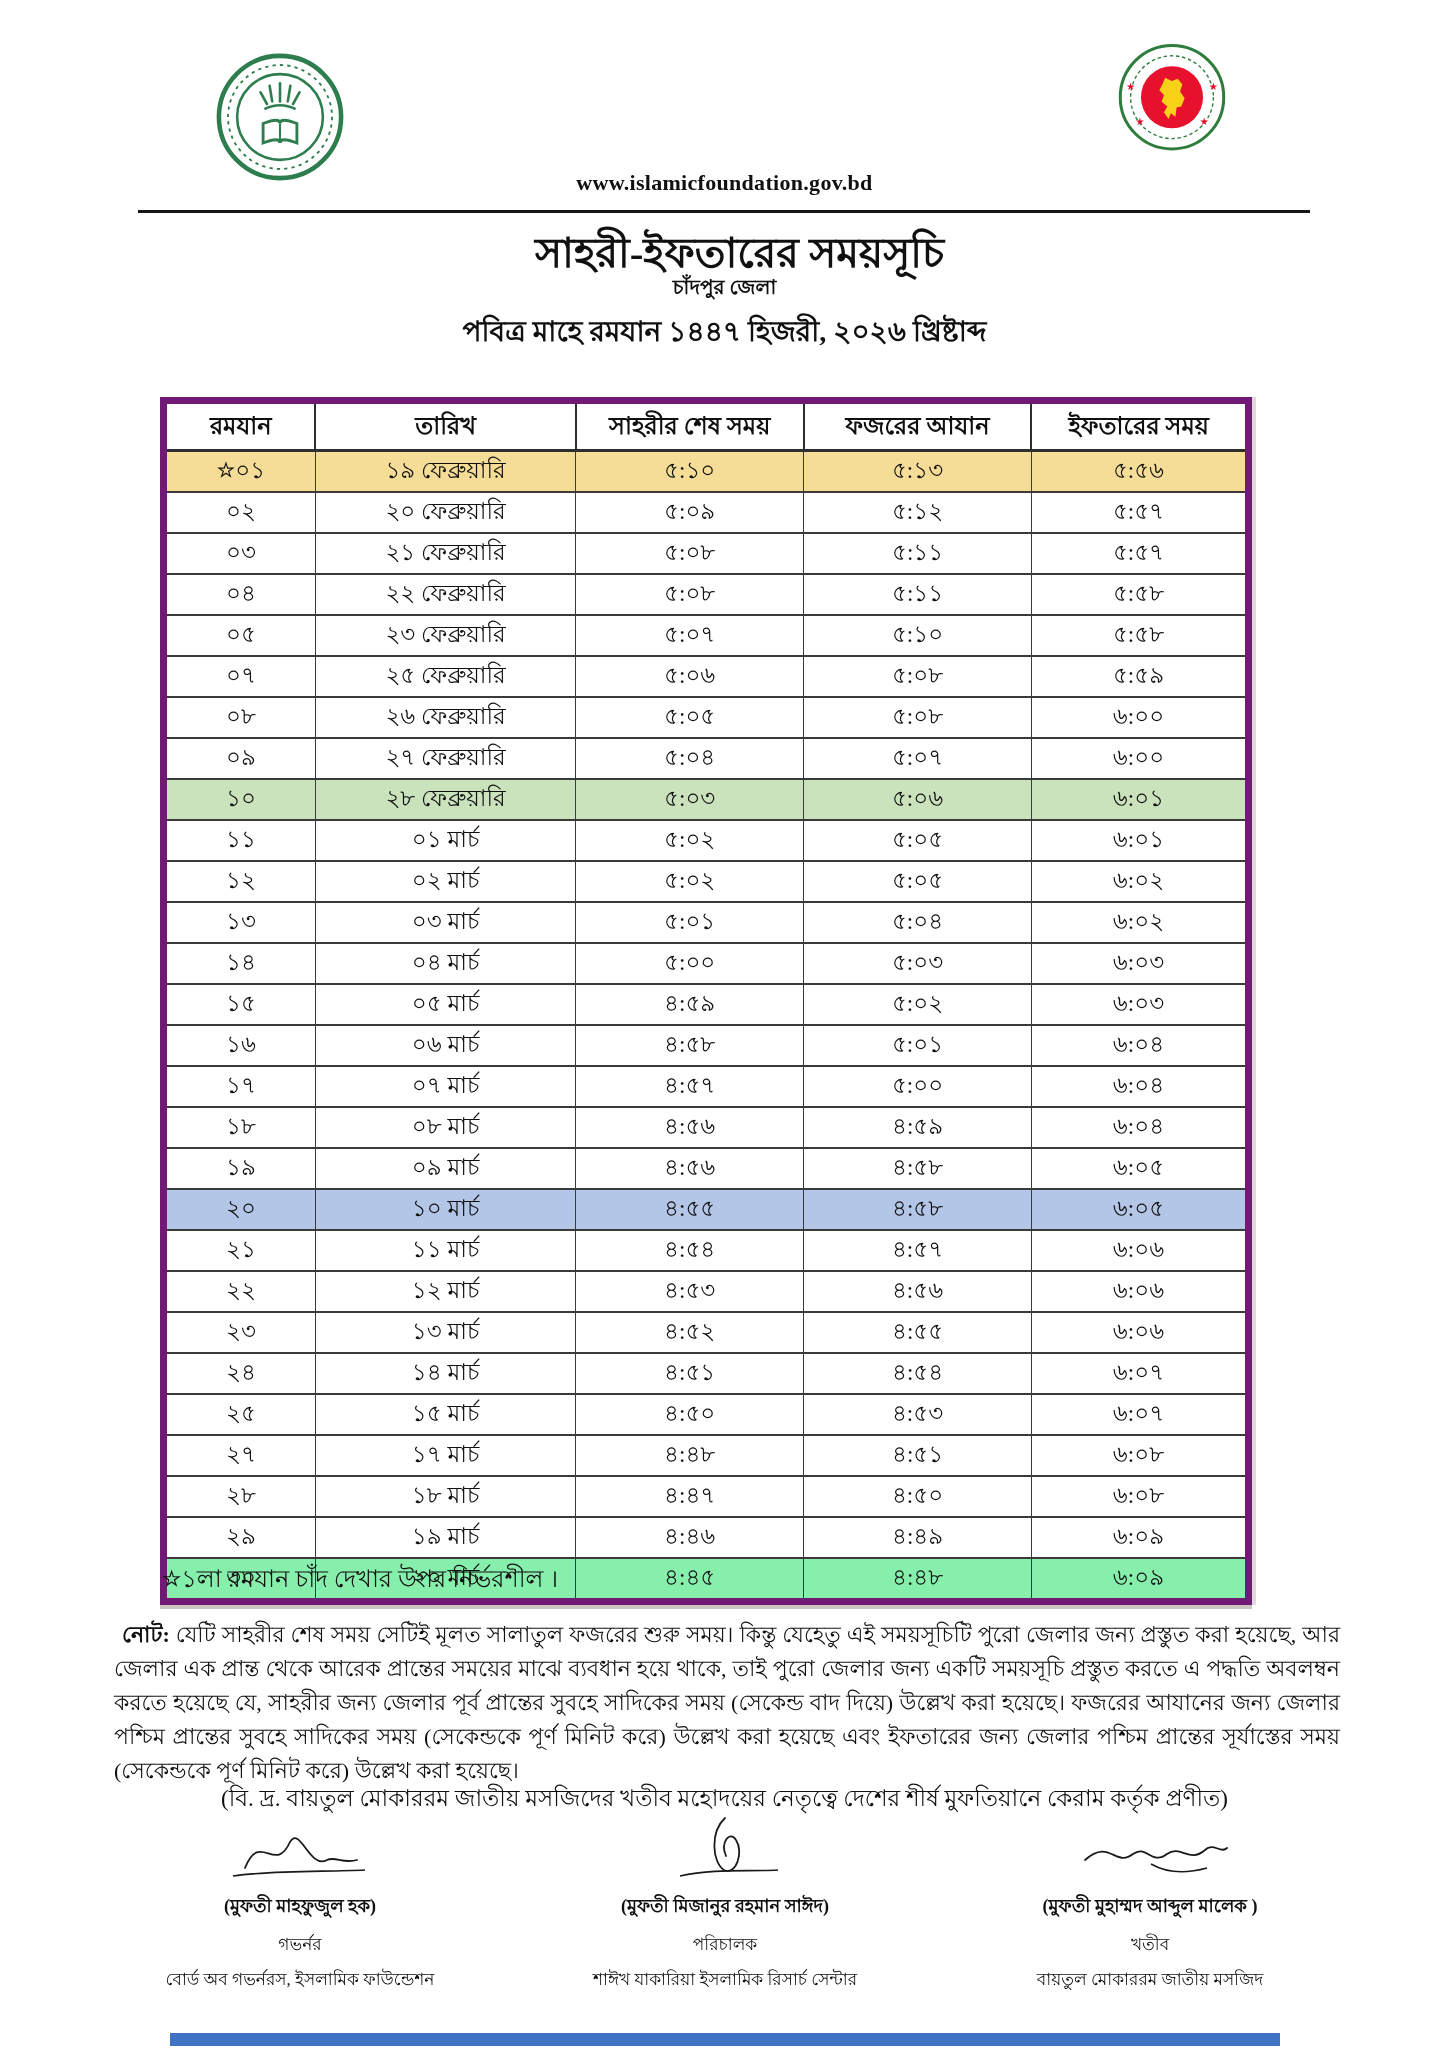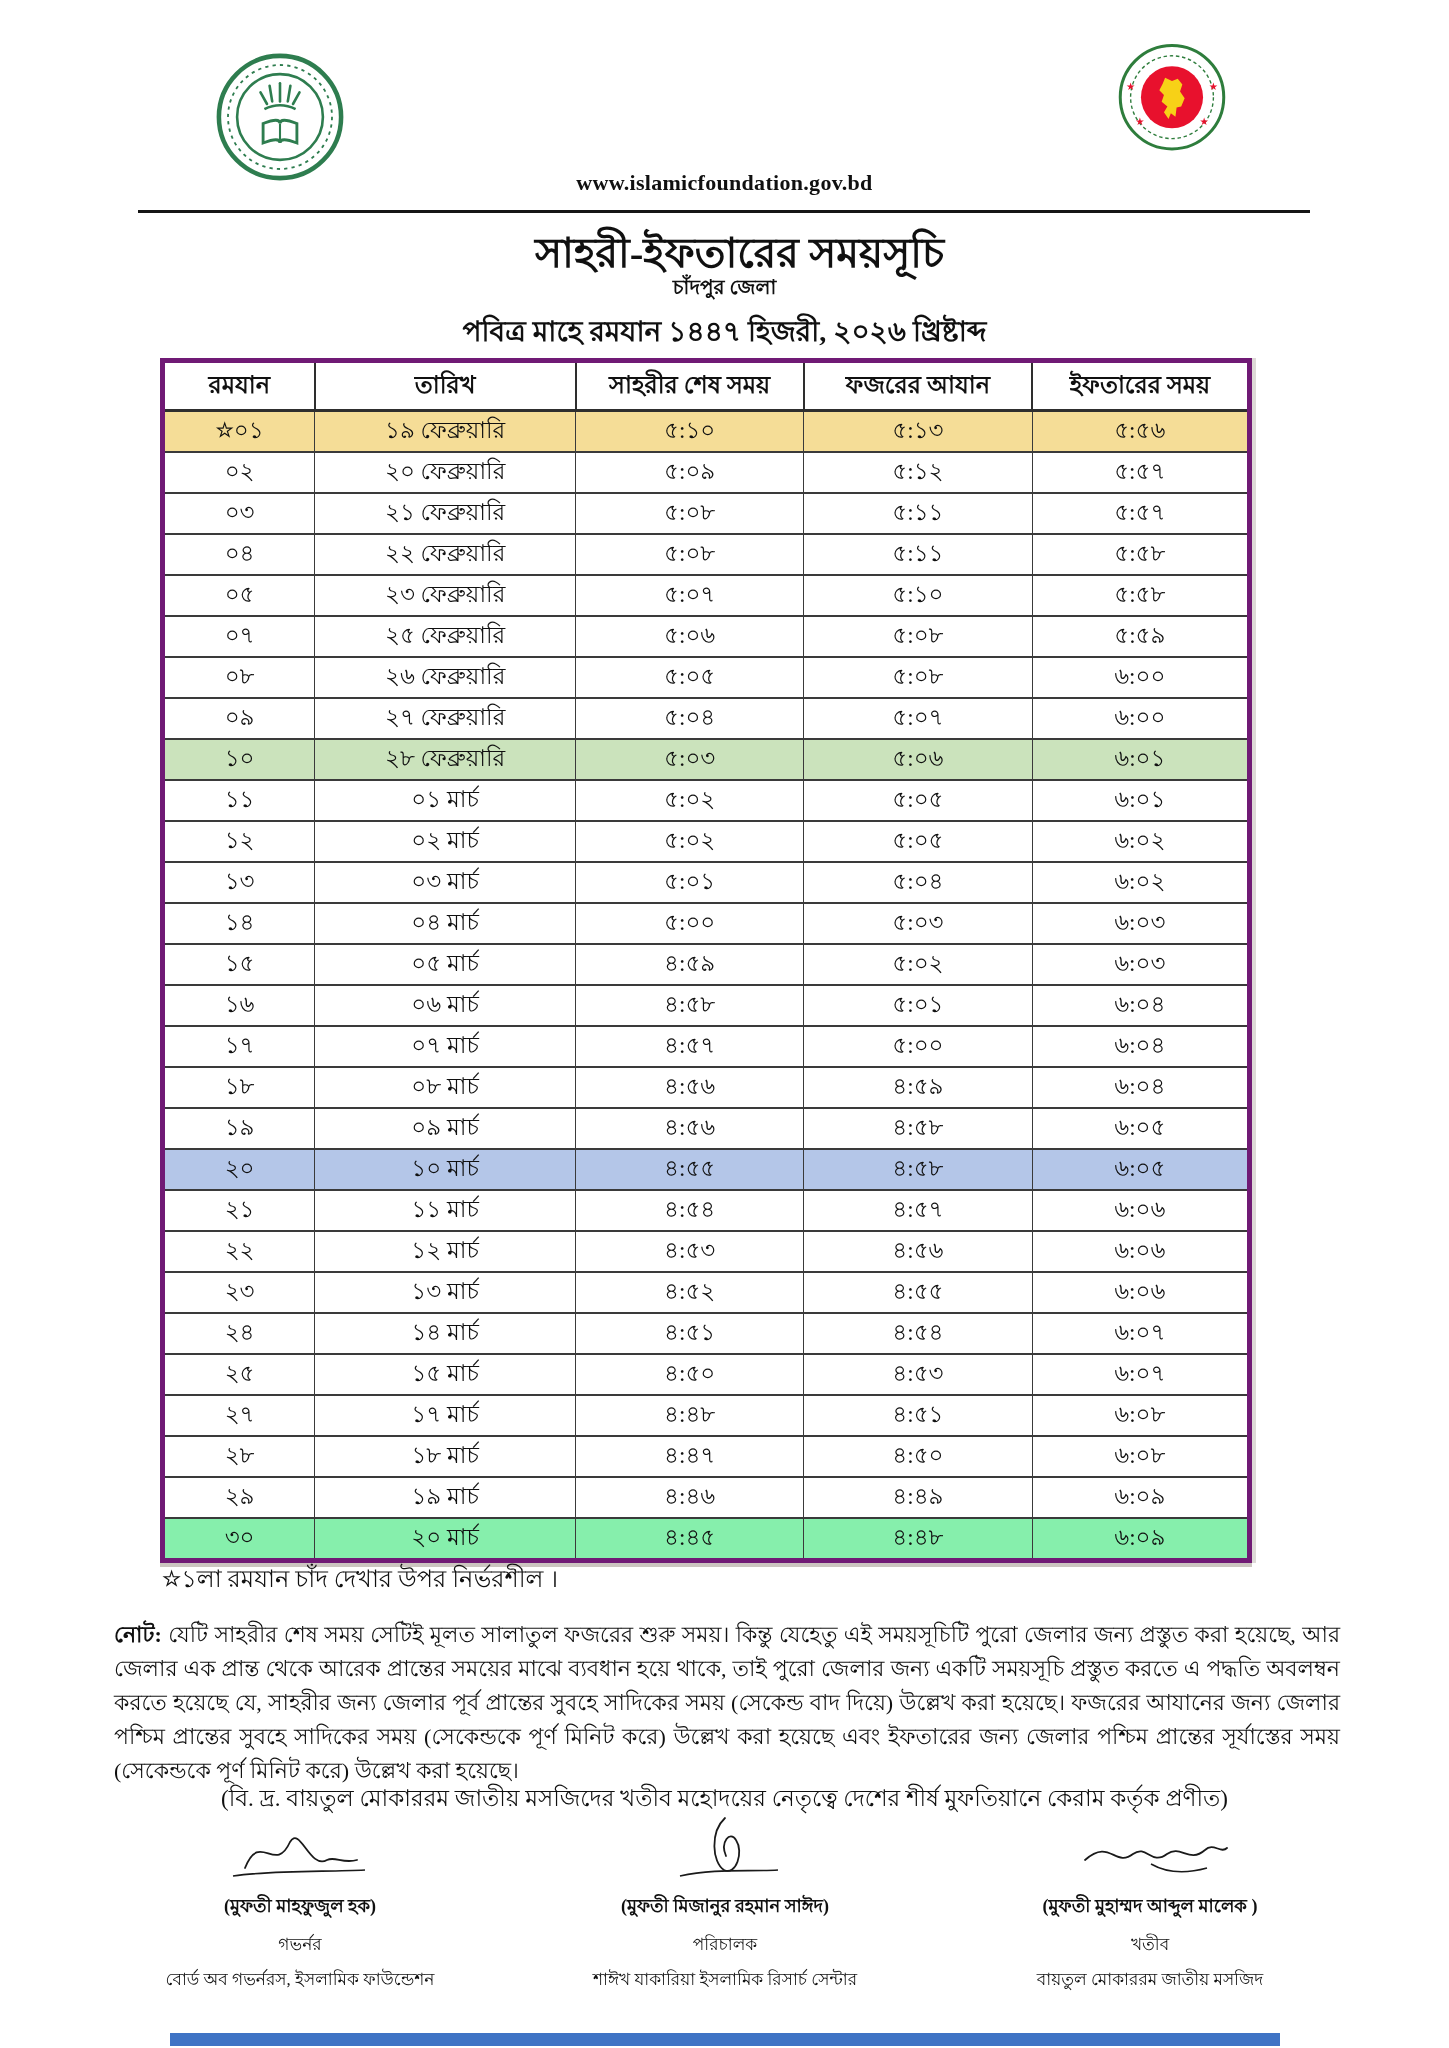--- a/index.html
+++ b/index.html
@@ -18,44 +18,45 @@
   }
   .head-rule { position:absolute; top:210px; left:138px; width:1172px; height:3px; background:#151515; }
   .doc-title    { position:absolute; top:221px; left:0; width:100%; text-align:center; font-size:41px; font-weight:bold;margin-left:15px; }
   .doc-district { position:absolute; top:272px; left:0; width:100%; text-align:center; font-size:20px; font-weight:bold; }
   .doc-subtitle { position:absolute; top:310px; left:0; width:100%; text-align:center; font-size:28px; font-weight:bold; }
 
   
   .tbl-wrap { position:absolute; top:358px; left:160px; width:1092px; }
   table.schedule {
     width:100%; border-collapse:collapse;
-    border:5px solid #701a75;
+    border:7px solid #701a75;
     box-shadow:0 4px 0 rgba(160,150,140,.55), 4px 0 0 rgba(160,150,140,.35);
     font-family:"Liberation Serif","DejaVu Serif",serif;
+    margin-top:39px;
   }
   table.schedule th {
     height:50px; font-size:24px; font-weight:bold;
     border:2px solid #2e2e2e; border-bottom:3px solid #2e2e2e;
     background:#fff; padding:2px 4px;
   }
   table.schedule td {
     height:35px; text-align:center; font-size:23px;
     border:1px solid #3a3a3a; border-top-width:2px; border-bottom-width:2px;
     padding:0 4px;
   }
   .col-ramadan { width:14%; } .col-date { width:24%; } .col-sahri { width:21%; }
   .col-fajr { width:21%; } .col-iftar { width:20%; }
 
   
   .footnote { position:absolute; top:1560px; left:162px; font-size:24px; }
   .note {
     position:absolute; top:1618px; left:114px; width:1226px;
     font-size:22px; line-height:34px; text-align:justify;
   }
-  .note .note-label { font-weight:bold; }
+  .note .note-label { font-weight:bold;margin-left:8px; }
   .credit {
     position:absolute; top:1780px; left:0; width:100%;
     text-align:center; font-weight:normal; font-size:23px;
   }
 
   
   .signatures { position:absolute; top:1812px; left:120px; width:1210px; display:flex; justify-content:space-between; }
   .sig-block { width:360px; text-align:center; }
   .sig-scribble { height:78px; display:flex; align-items:flex-end; justify-content:center; }
   .sig-name { font-weight:bold; font-size:18px; margin-top:2px; }

